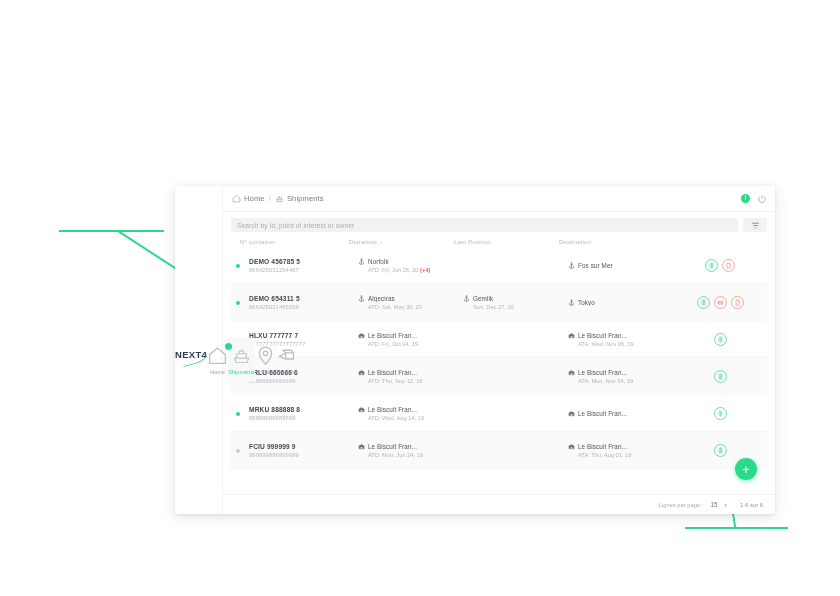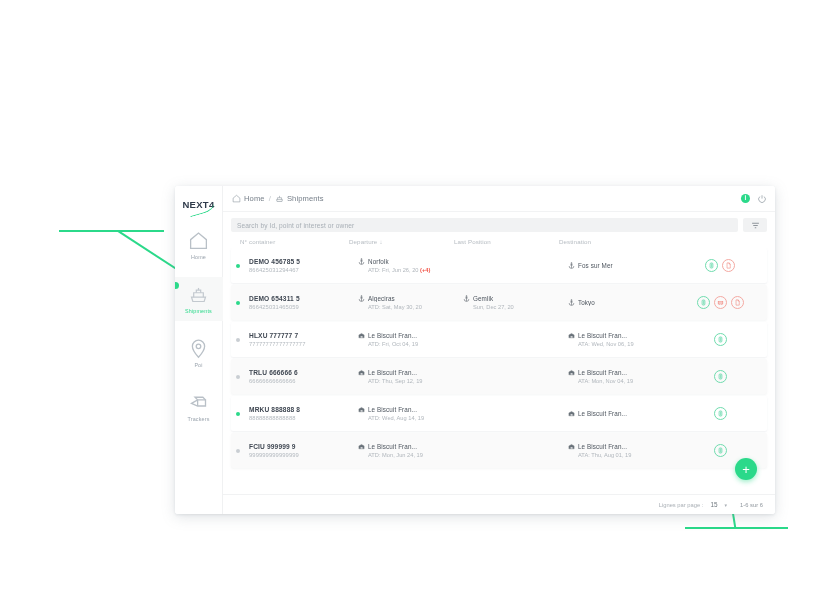--- a/index.html
+++ b/index.html
@@ -25,21 +25,21 @@
     border-radius: 3px;
     box-shadow: 0 3px 14px rgba(120,130,140,.22), 0 1px 3px rgba(120,130,140,.16);
     display: flex; overflow: hidden;
   }
 
   
   #sidebar {
     width: 48px; flex: 0 0 48px;
     background: #ffffff;
     border-right: 1px solid #f0f1f2;
-    display: flex; flex-direction: column; align-items: center;
+    display: flex; flex-direction: row; align-items: center;
     padding-top: 9px;
   }
   .logo { width: 44px; height: 18px; display: flex; align-items: center; justify-content: center; }
   .logo-text {
     font-size: 9.5px; font-weight: bold; letter-spacing: .3px;
     color: #2f3a4a; position: relative;
   }
   .logo-swish {
     position: absolute; left: 6px; top: 1px; width: 26px; height: 14px;
     border-bottom: 1.3px solid #2bd98a; border-radius: 0 0 50% 0;

